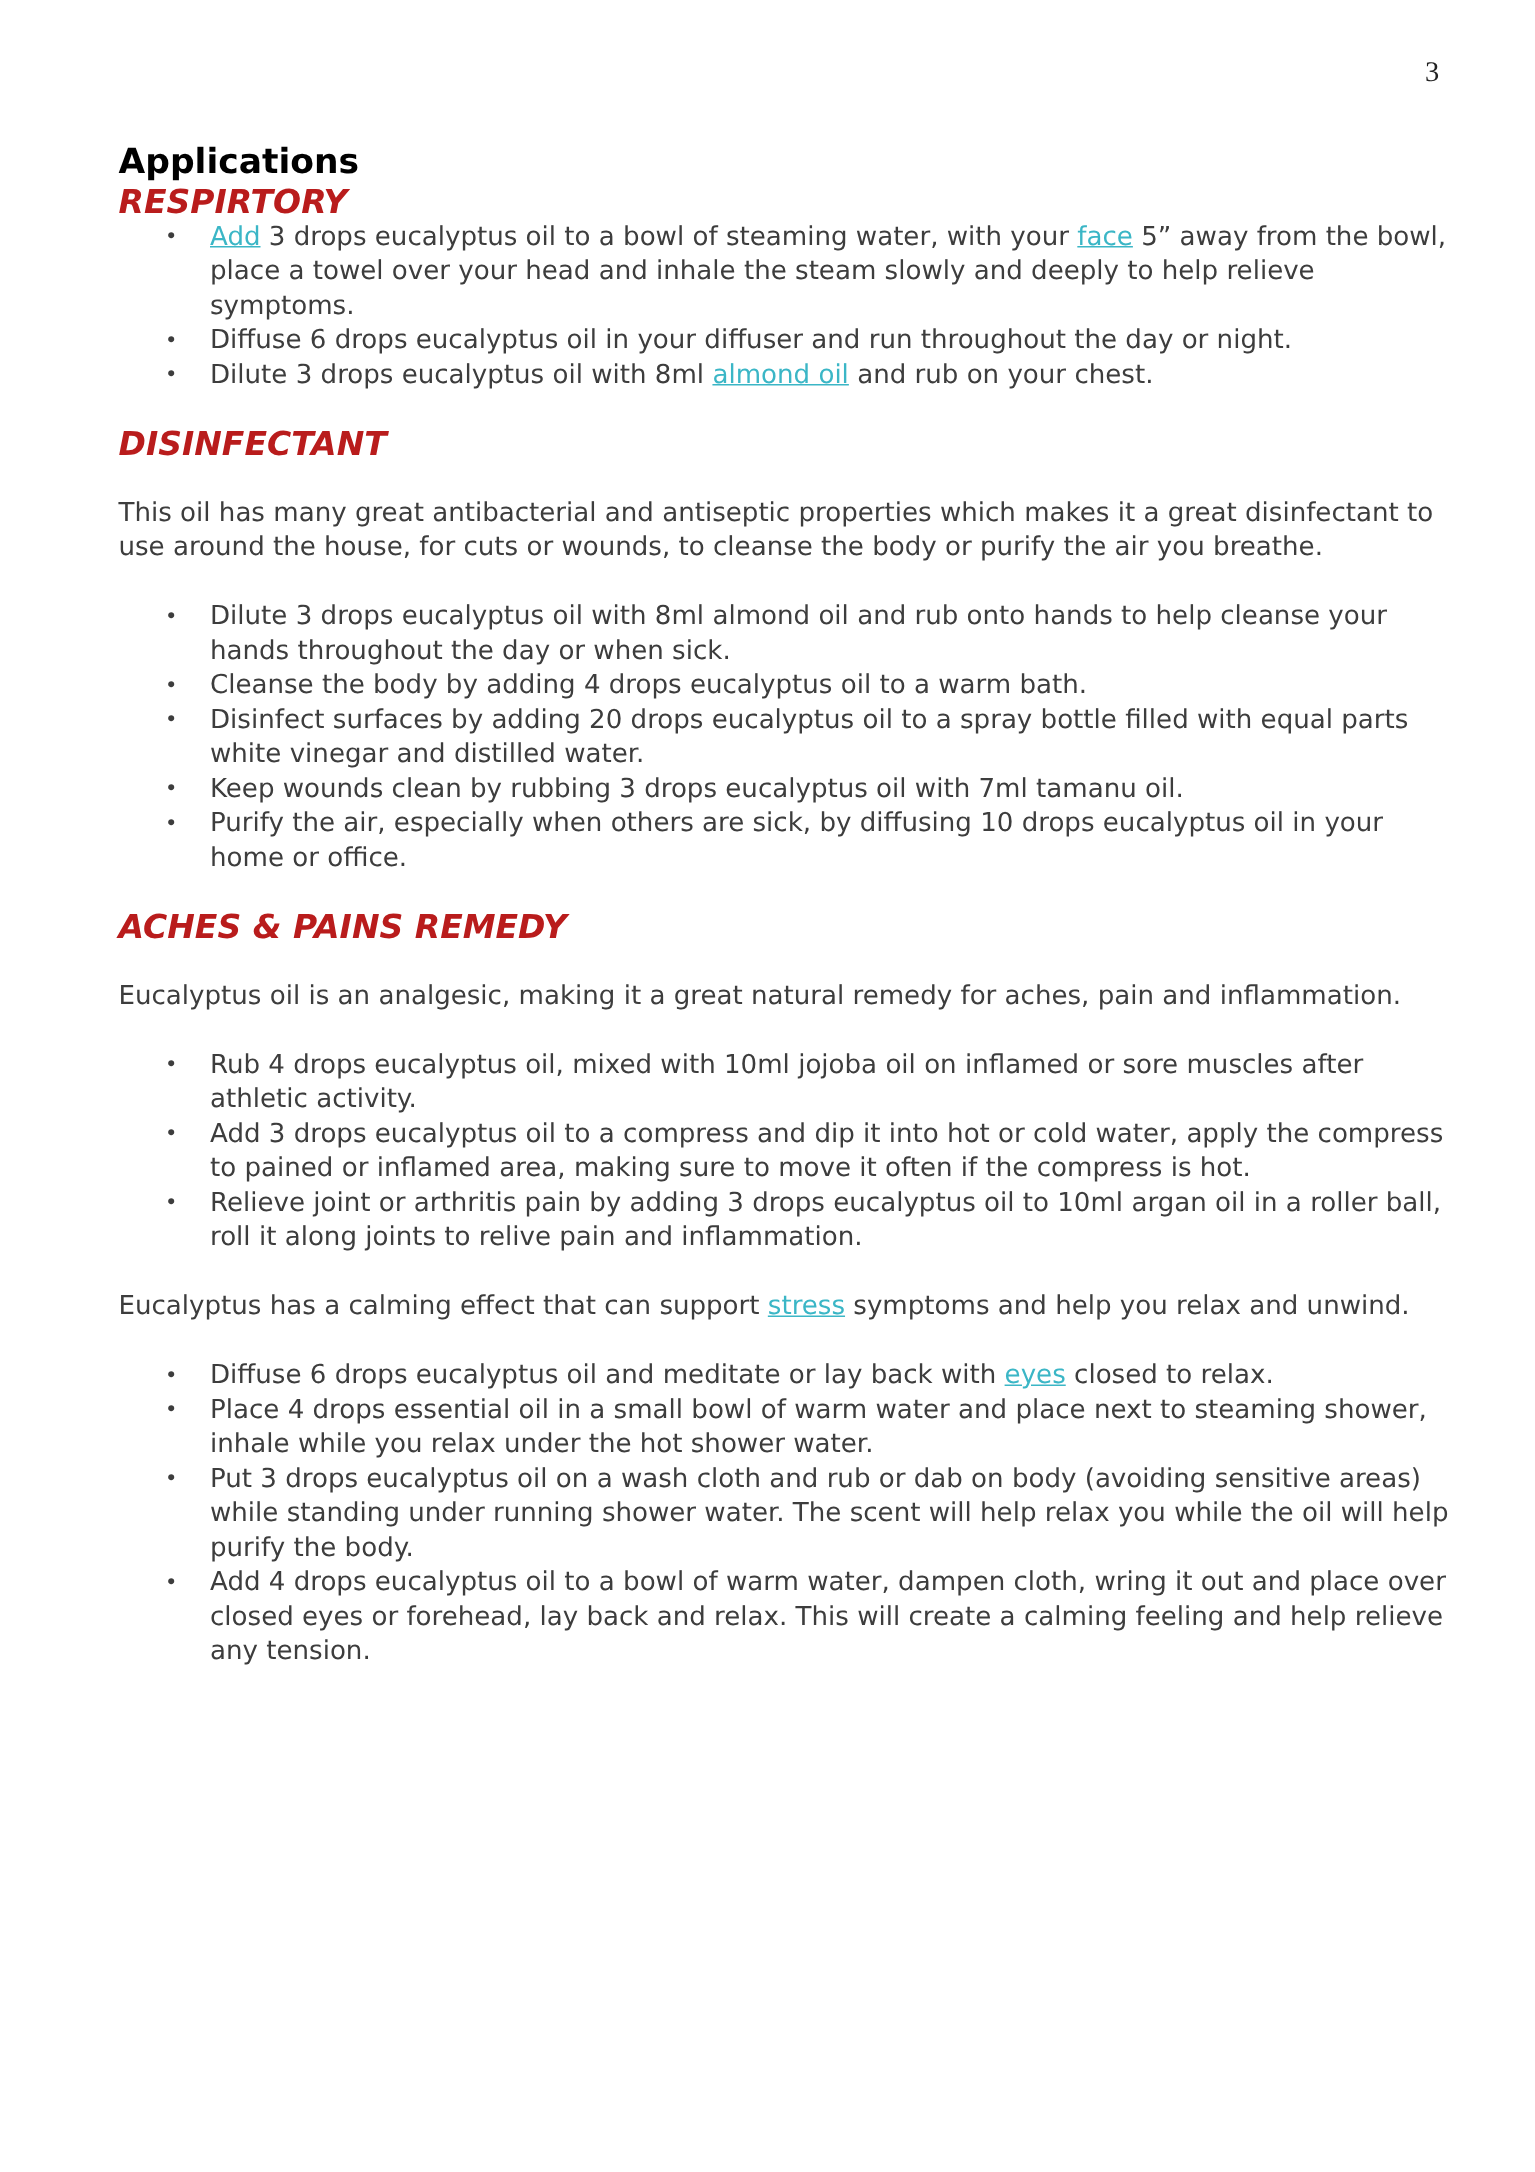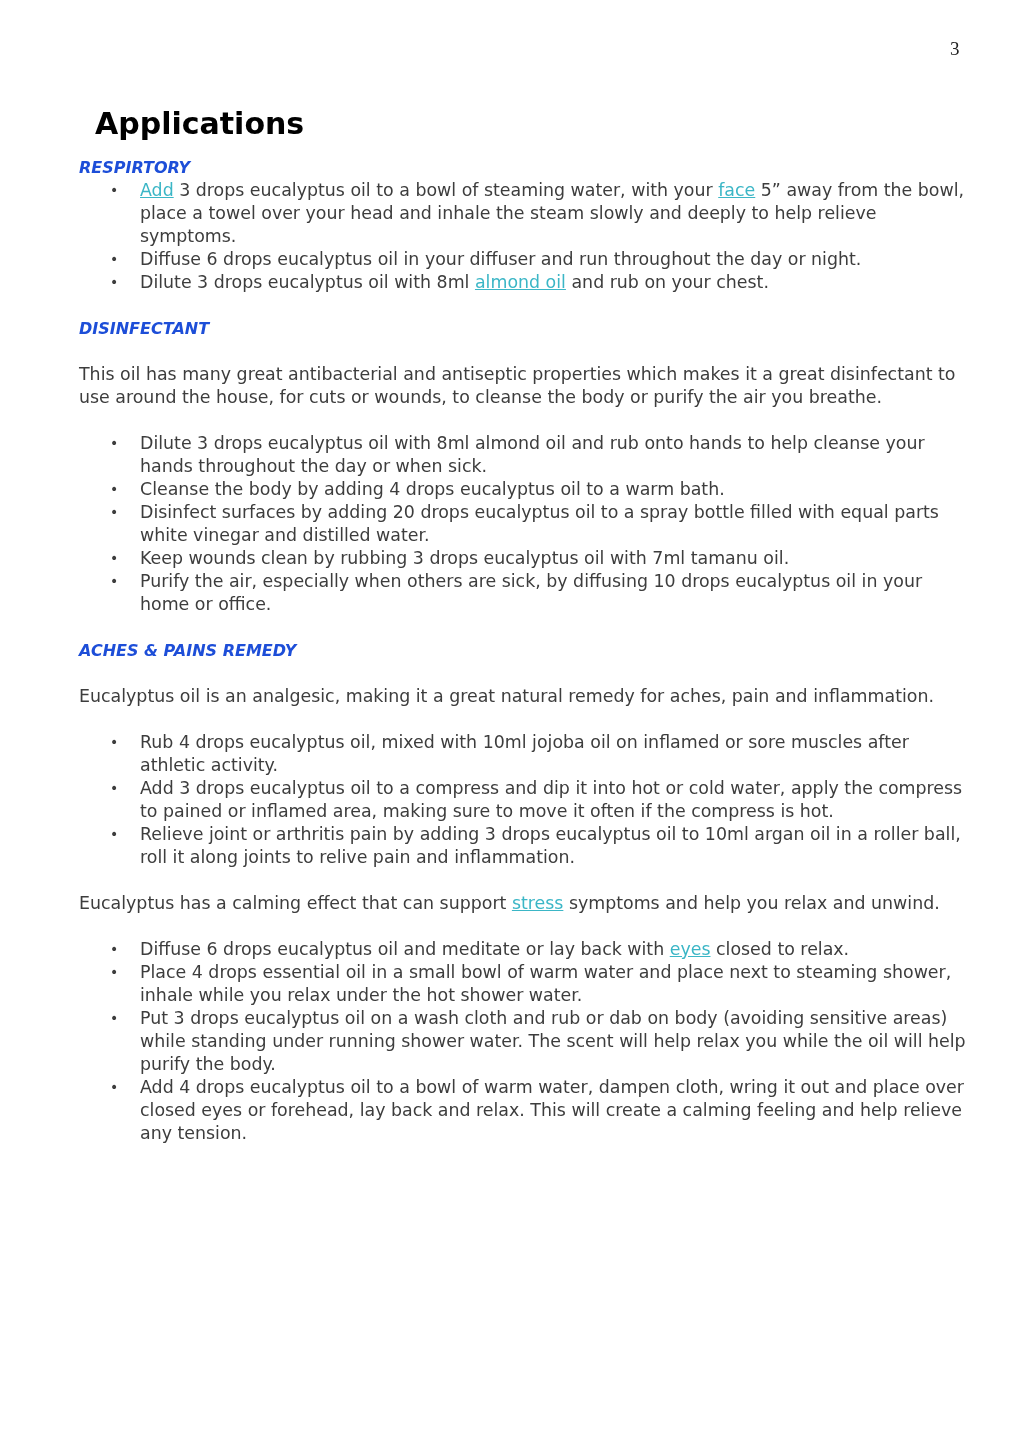--- a/index.html
+++ b/index.html
@@ -7,26 +7,26 @@
     .page-number {
       position: absolute; top: 38px; left: 950px;
       font-family: "Liberation Serif", serif; font-size: 19px; color: #222;
     }
     .content {
       position: absolute; left: 79px; top: 92px; width: 890px;
       font-family: "DejaVu Sans", sans-serif; font-size: 17.4px; line-height: 23px;
       color: #3d3d3d;
     }
     .main-title {
-      font-family: "DejaVu Sans", sans-serif; font-weight: bold; font-size: 30px;
-      color: #000; margin: 16px; line-height: 32px;
+      font-family: "DejaVu Sans", sans-serif; font-weight: bold; font-size: 23px;
+      color: #000; margin: 0; line-height: 32px;
     }
     .section-heading {
-      font-weight: bold; font-style: italic; color: #1d4ed8;
-      font-size: 16px; margin: 0; line-height: 23px;
+      font-weight: bold; font-style: italic; color: #b91c1c;
+      font-size: 22px; margin: 0; line-height: 23px;
     }
     .section { margin-bottom: 23px; }
     .para { margin: 23px 0 23px 0; }
     ul { margin: 0; padding-left: 61px; list-style: none; }
     li { position: relative; }
     li .bullet {
       position: absolute; left: -30px; top: 0; font-size: 14px; color: #3d3d3d;
     }
     .link { color: #3bb6c6; text-decoration: underline; cursor: pointer; }
   </style>

